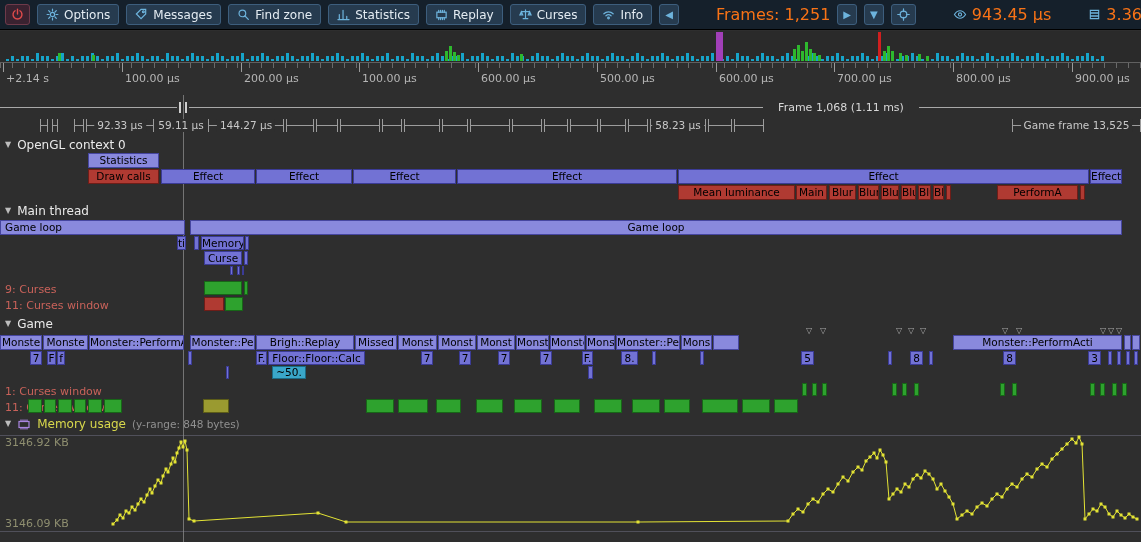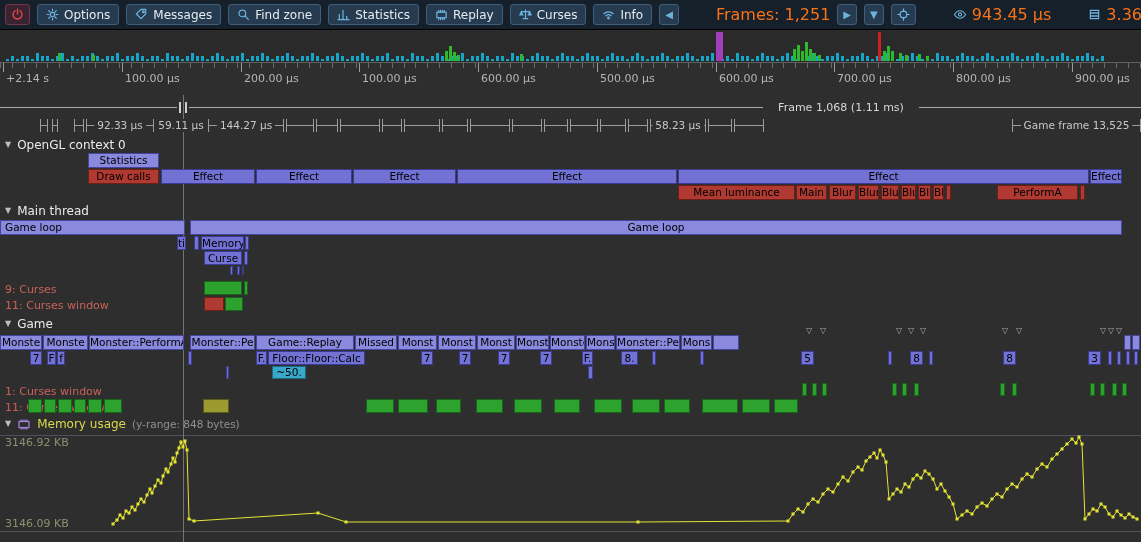--- a/index.html
+++ b/index.html
@@ -680,31 +680,32 @@
     <div class="zone z-blue" style="left: 237px; top: 266px; width: 3px; height: 9px; line-height: 7px;"></div>
     <div class="zone z-blue" style="left: 242px; top: 266px; width: 2px; height: 9px; line-height: 7px;"></div>
     <div class="zone z-green" style="left: 204px; top: 281px; width: 38px; height: 14px; line-height: 12px;"></div>
     <div class="zone z-green" style="left: 244px; top: 281px; width: 4px; height: 14px; line-height: 12px;"></div>
     <div class="zone z-red" style="left: 204px; top: 297px; width: 20px; height: 14px; line-height: 12px;"></div>
     <div class="zone z-green" style="left: 225px; top: 297px; width: 18px; height: 14px; line-height: 12px;"></div>
     <div class="zone z-purple" style="left: 0px; top: 335px; width: 42px; height: 15px; line-height: 13px;">Monste</div>
     <div class="zone z-purple" style="left: 43px; top: 335px; width: 45px; height: 15px; line-height: 13px;">Monste</div>
     <div class="zone z-purple" style="left: 89px; top: 335px; width: 95px; height: 15px; line-height: 13px;">Monster::PerformA</div>
     <div class="zone z-purple" style="left: 190px; top: 335px; width: 65px; height: 15px; line-height: 13px;">Monster::Pe</div>
-    <div class="zone z-purple" style="left: 256px; top: 335px; width: 98px; height: 15px; line-height: 13px;">Game::Replay</div>
+    <div class="zone z-purple" style="left: 256px; top: 335px; width: 98px; height: 15px; line-height: 13px;">Brigh::Replay</div>
     <div class="zone z-purple" style="left: 355px; top: 335px; width: 42px; height: 15px; line-height: 13px;">Missed</div>
     <div class="zone z-purple" style="left: 398px; top: 335px; width: 39px; height: 15px; line-height: 13px;">Monst</div>
     <div class="zone z-purple" style="left: 438px; top: 335px; width: 38px; height: 15px; line-height: 13px;">Monst</div>
     <div class="zone z-purple" style="left: 477px; top: 335px; width: 38px; height: 15px; line-height: 13px;">Monst</div>
     <div class="zone z-purple" style="left: 516px; top: 335px; width: 33px; height: 15px; line-height: 13px;">Monst</div>
     <div class="zone z-purple" style="left: 550px; top: 335px; width: 35px; height: 15px; line-height: 13px;">Monste</div>
     <div class="zone z-purple" style="left: 586px; top: 335px; width: 29px; height: 15px; line-height: 13px;">Mons</div>
     <div class="zone z-purple" style="left: 616px; top: 335px; width: 64px; height: 15px; line-height: 13px;">Monster::Pe</div>
     <div class="zone z-purple" style="left: 681px; top: 335px; width: 31px; height: 15px; line-height: 13px;">Mons</div>
     <div class="zone z-purple" style="left: 713px; top: 335px; width: 26px; height: 15px; line-height: 13px;"></div>
+    <div class="zone z-purple" style="left: 953px; top: 335px; width: 169px; height: 15px; line-height: 13px;">Monster::PerformActi</div>
     <div class="zone z-purple" style="left: 1124px; top: 335px; width: 7px; height: 15px; line-height: 13px;"></div>
     <div class="zone z-purple" style="left: 1132px; top: 335px; width: 8px; height: 15px; line-height: 13px;"></div>
     <div class="zone z-blue" style="left: 30px; top: 351px; width: 12px; height: 14px; line-height: 12px;">7</div>
     <div class="zone z-blue" style="left: 47px; top: 351px; width: 9px; height: 14px; line-height: 12px;">F</div>
     <div class="zone z-blue" style="left: 57px; top: 351px; width: 8px; height: 14px; line-height: 12px;">f</div>
     <div class="zone z-blue" style="left: 188px; top: 351px; width: 4px; height: 14px; line-height: 12px;"></div>
     <div class="zone z-blue" style="left: 256px; top: 351px; width: 11px; height: 14px; line-height: 12px;">F.</div>
     <div class="zone z-blue" style="left: 268px; top: 351px; width: 97px; height: 14px; line-height: 12px;">Floor::Floor::Calc</div>
     <div class="zone z-blue" style="left: 421px; top: 351px; width: 12px; height: 14px; line-height: 12px;">7</div>
     <div class="zone z-blue" style="left: 459px; top: 351px; width: 12px; height: 14px; line-height: 12px;">7</div>

